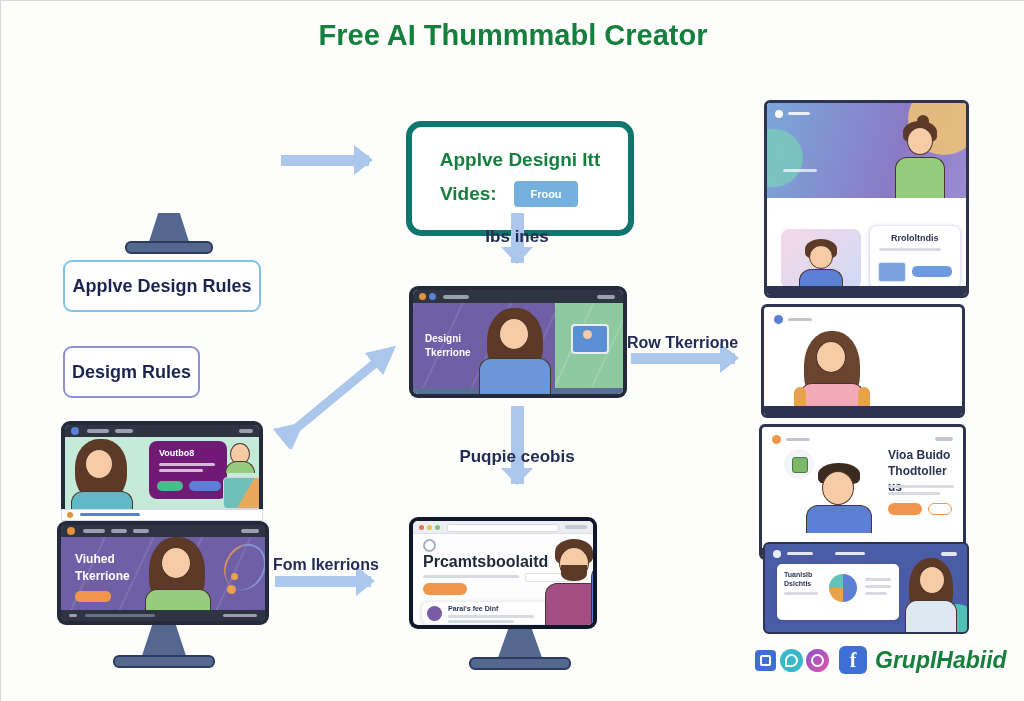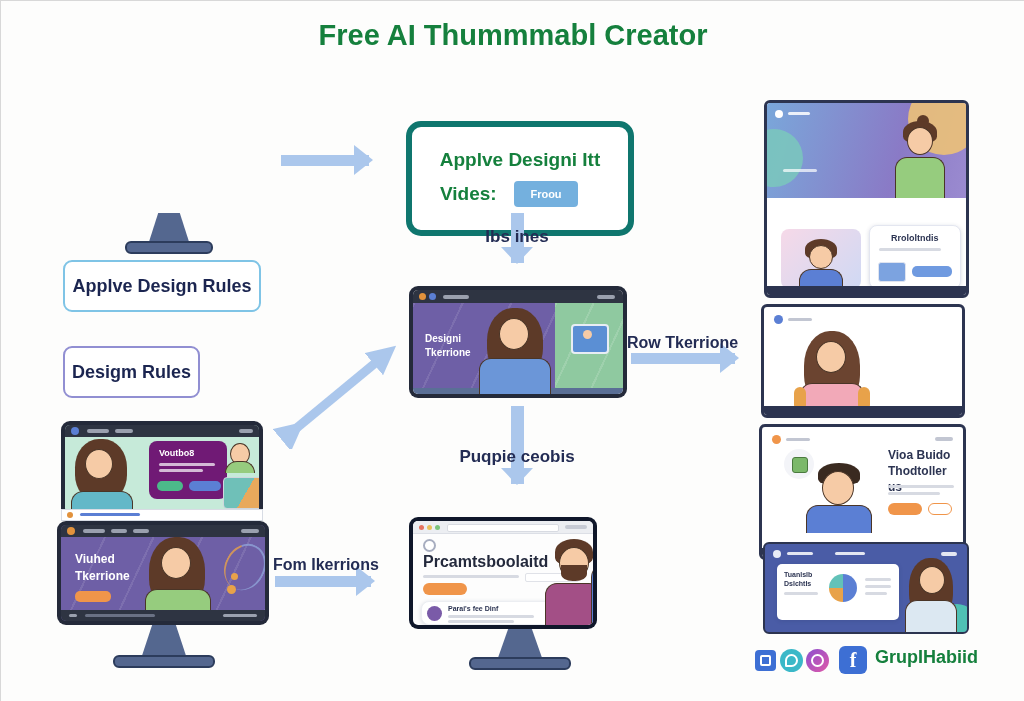--- a/index.html
+++ b/index.html
@@ -299,16 +299,16 @@
     <span class="abs" style="left:0;top:5px;width:21px;height:21px;background:#3d6fd4;border-radius:4px;">
       <span class="abs" style="left:5px;top:5px;width:11px;height:11px;border:2.5px solid #fff;border-radius:2px;box-sizing:border-box;"></span>
     </span>
     <span class="abs" style="left:25px;top:4px;width:23px;height:23px;background:#3bb8c8;border-radius:50%;">
       <span class="abs" style="left:5px;top:5px;width:13px;height:13px;border:2.5px solid #fff;border-radius:50% 50% 50% 10%;box-sizing:border-box;"></span>
     </span>
     <span class="abs" style="left:51px;top:4px;width:23px;height:23px;background:linear-gradient(135deg,#8b4fd0,#e05aa8);border-radius:50%;">
       <span class="abs" style="left:5px;top:5px;width:13px;height:13px;border:2.5px solid #fff;border-radius:50%;box-sizing:border-box;"></span>
     </span>
     <span class="abs" style="left:84px;top:1px;width:28px;height:28px;background:#3d6fd4;border-radius:6px;color:#fff;font-weight:bold;font-size:20px;text-align:center;line-height:28px;font-family:'Liberation Serif',serif;">f</span>
-    <span class="abs ttl" style="left:120px;top:2px;font-size:18px;">GrupIHabiid</span>
+    <span class="abs ttl" style="left:120px;top:2px;font-size:23px;font-style:italic;">GrupIHabiid</span>
   </div>
 
 </div>
 
 </body></html>

